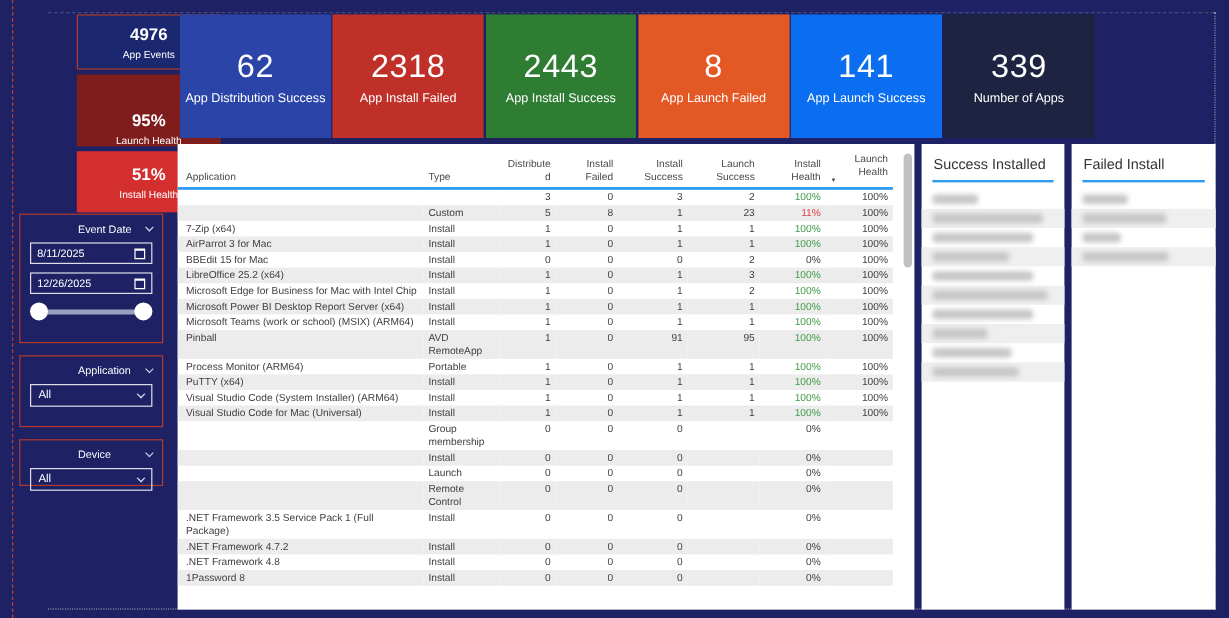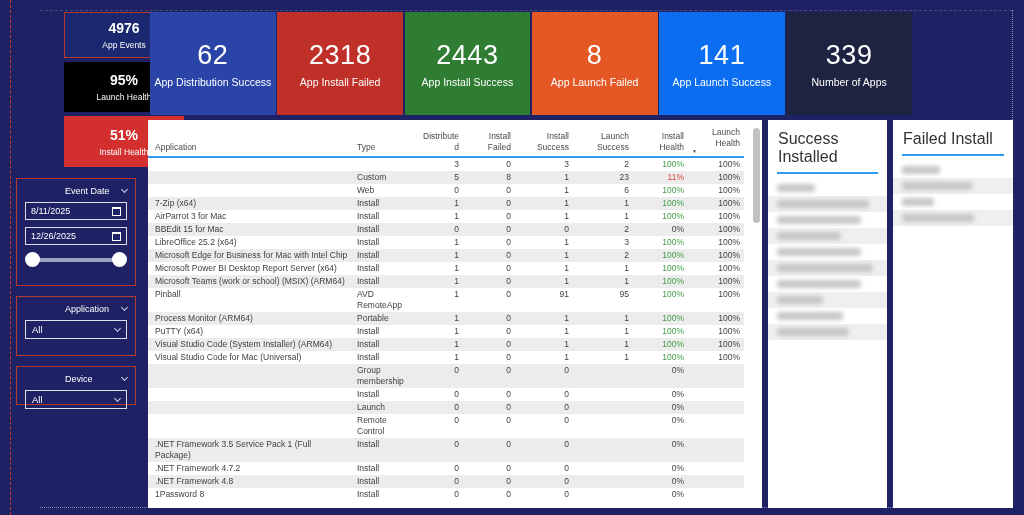--- a/index.html
+++ b/index.html
@@ -12,21 +12,21 @@
   .guide-top    { left:40px; top:10px; width:972px; height:0; border-top:1px dashed rgba(120,125,150,.45); }
   .guide-right  { left:1012px; top:10px; width:0; height:498px; border-left:1px dotted rgba(210,210,220,.6); }
   .guide-bottom { left:40px; top:507px; width:973px; height:0; border-top:1px dotted rgba(210,210,220,.6); }
 
   
   .sidebar { position:absolute; left:16px; top:12px; width:120px; }
   .kpi-card { width:120px; display:flex; flex-direction:column; align-items:center; justify-content:center; color:#fff; margin-bottom:4px;margin-left:48px; }
   .kpi-card .v { font-size:14px; font-weight:700; }
   .kpi-card .l { font-size:8.5px; margin-top:4px; }
   .kpi-navy  { height:46px; background:#1b276f; border:1px solid #b13a2b; }
-  .kpi-green { height:50px; background:#000000; }
+  .kpi-green { height:60px; background:#7f1d1d;justify-content:flex-end; }
   .kpi-red   { height:51px; background:#d32f2f; }
 
   .slicer-box { position:absolute; left:16px; width:120px; border:1px solid #b13a2b; padding:7px 8px; }
   .slicer-box.ev  { top:178px; height:108px; }
   .slicer-box.app { top:296px; height:60px; }
   .slicer-box.dev { top:366px; height:39px; }
   .slicer-title { display:flex; justify-content:space-between; align-items:center; color:#fff; font-size:9px; margin-bottom:6px;padding-left:40px; }
   .chev { width:5px; height:5px; border-right:1px solid #cfd3ef; border-bottom:1px solid #cfd3ef; transform:rotate(45deg); margin-top:-3px; }
   .date-input { display:flex; align-items:center; justify-content:space-between; border:1px solid rgba(255,255,255,.85); height:18px; padding:0 5px; margin-bottom:7px; color:#fff; font-size:9px; }
   .cal-icon { width:9px; height:9px; border:1px solid #fff; border-top:2.5px solid #fff; }
@@ -53,21 +53,21 @@
   tbody tr:nth-child(even) { background:#ececec; }
   td.green { color:#3f9d45; } td.red { color:#e04444; }
   .sort-arrow { display:block; text-align:left; font-size:5px; line-height:4px; color:#4a4a4a; }
   .tscroll { position:absolute; right:2px; top:8px; width:7px; height:372px; }
   .tscroll .thumb { position:absolute; top:0; left:0; width:7px; height:95px; background:#c1c1c1; border-radius:4px; }
 
   
   .panel { position:absolute; top:120px; height:388px; background:#fff; }
   .panel.p1 { left:768px; width:119px; }
   .panel.p2 { left:893px; width:120px; }
-  .panel-title { font-size:16px; color:#333; padding:10px 10px 6px 10px; }
+  .panel-title { font-size:12px; color:#333; padding:10px 10px 6px 10px; }
   .panel-rule { height:2px; background:#2d9cf0; margin:0 9px 6px 9px; }
   .r-item { height:16px; display:flex; align-items:center; padding-left:9px; }
   .r-item:nth-child(even) { background:#efefef; }
   .r-blob { height:8px; background:#c6c6c6; border-radius:3px; filter:blur(2px); }
 </style>
 </head>
 <body>
 
 <div class="guide guide-left"></div>
 <div class="guide guide-top"></div>
@@ -199,30 +199,20 @@
           <td class="c0"></td>
           <td class="c1">Custom</td>
           <td class="c2">5</td>
           <td class="c3">8</td>
           <td class="c4">1</td>
           <td class="c5">23</td>
           <td class="c6 red">11%</td>
           <td class="c7">100%</td>
         </tr>
         <tr>
-          <td class="c0"></td>
-          <td class="c1">Web</td>
-          <td class="c2">0</td>
-          <td class="c3">0</td>
-          <td class="c4">1</td>
-          <td class="c5">6</td>
-          <td class="c6 green">100%</td>
-          <td class="c7">100%</td>
-        </tr>
-        <tr>
           <td class="c0">7-Zip (x64)</td>
           <td class="c1">Install</td>
           <td class="c2">1</td>
           <td class="c3">0</td>
           <td class="c4">1</td>
           <td class="c5">1</td>
           <td class="c6 green">100%</td>
           <td class="c7">100%</td>
         </tr>
         <tr>

